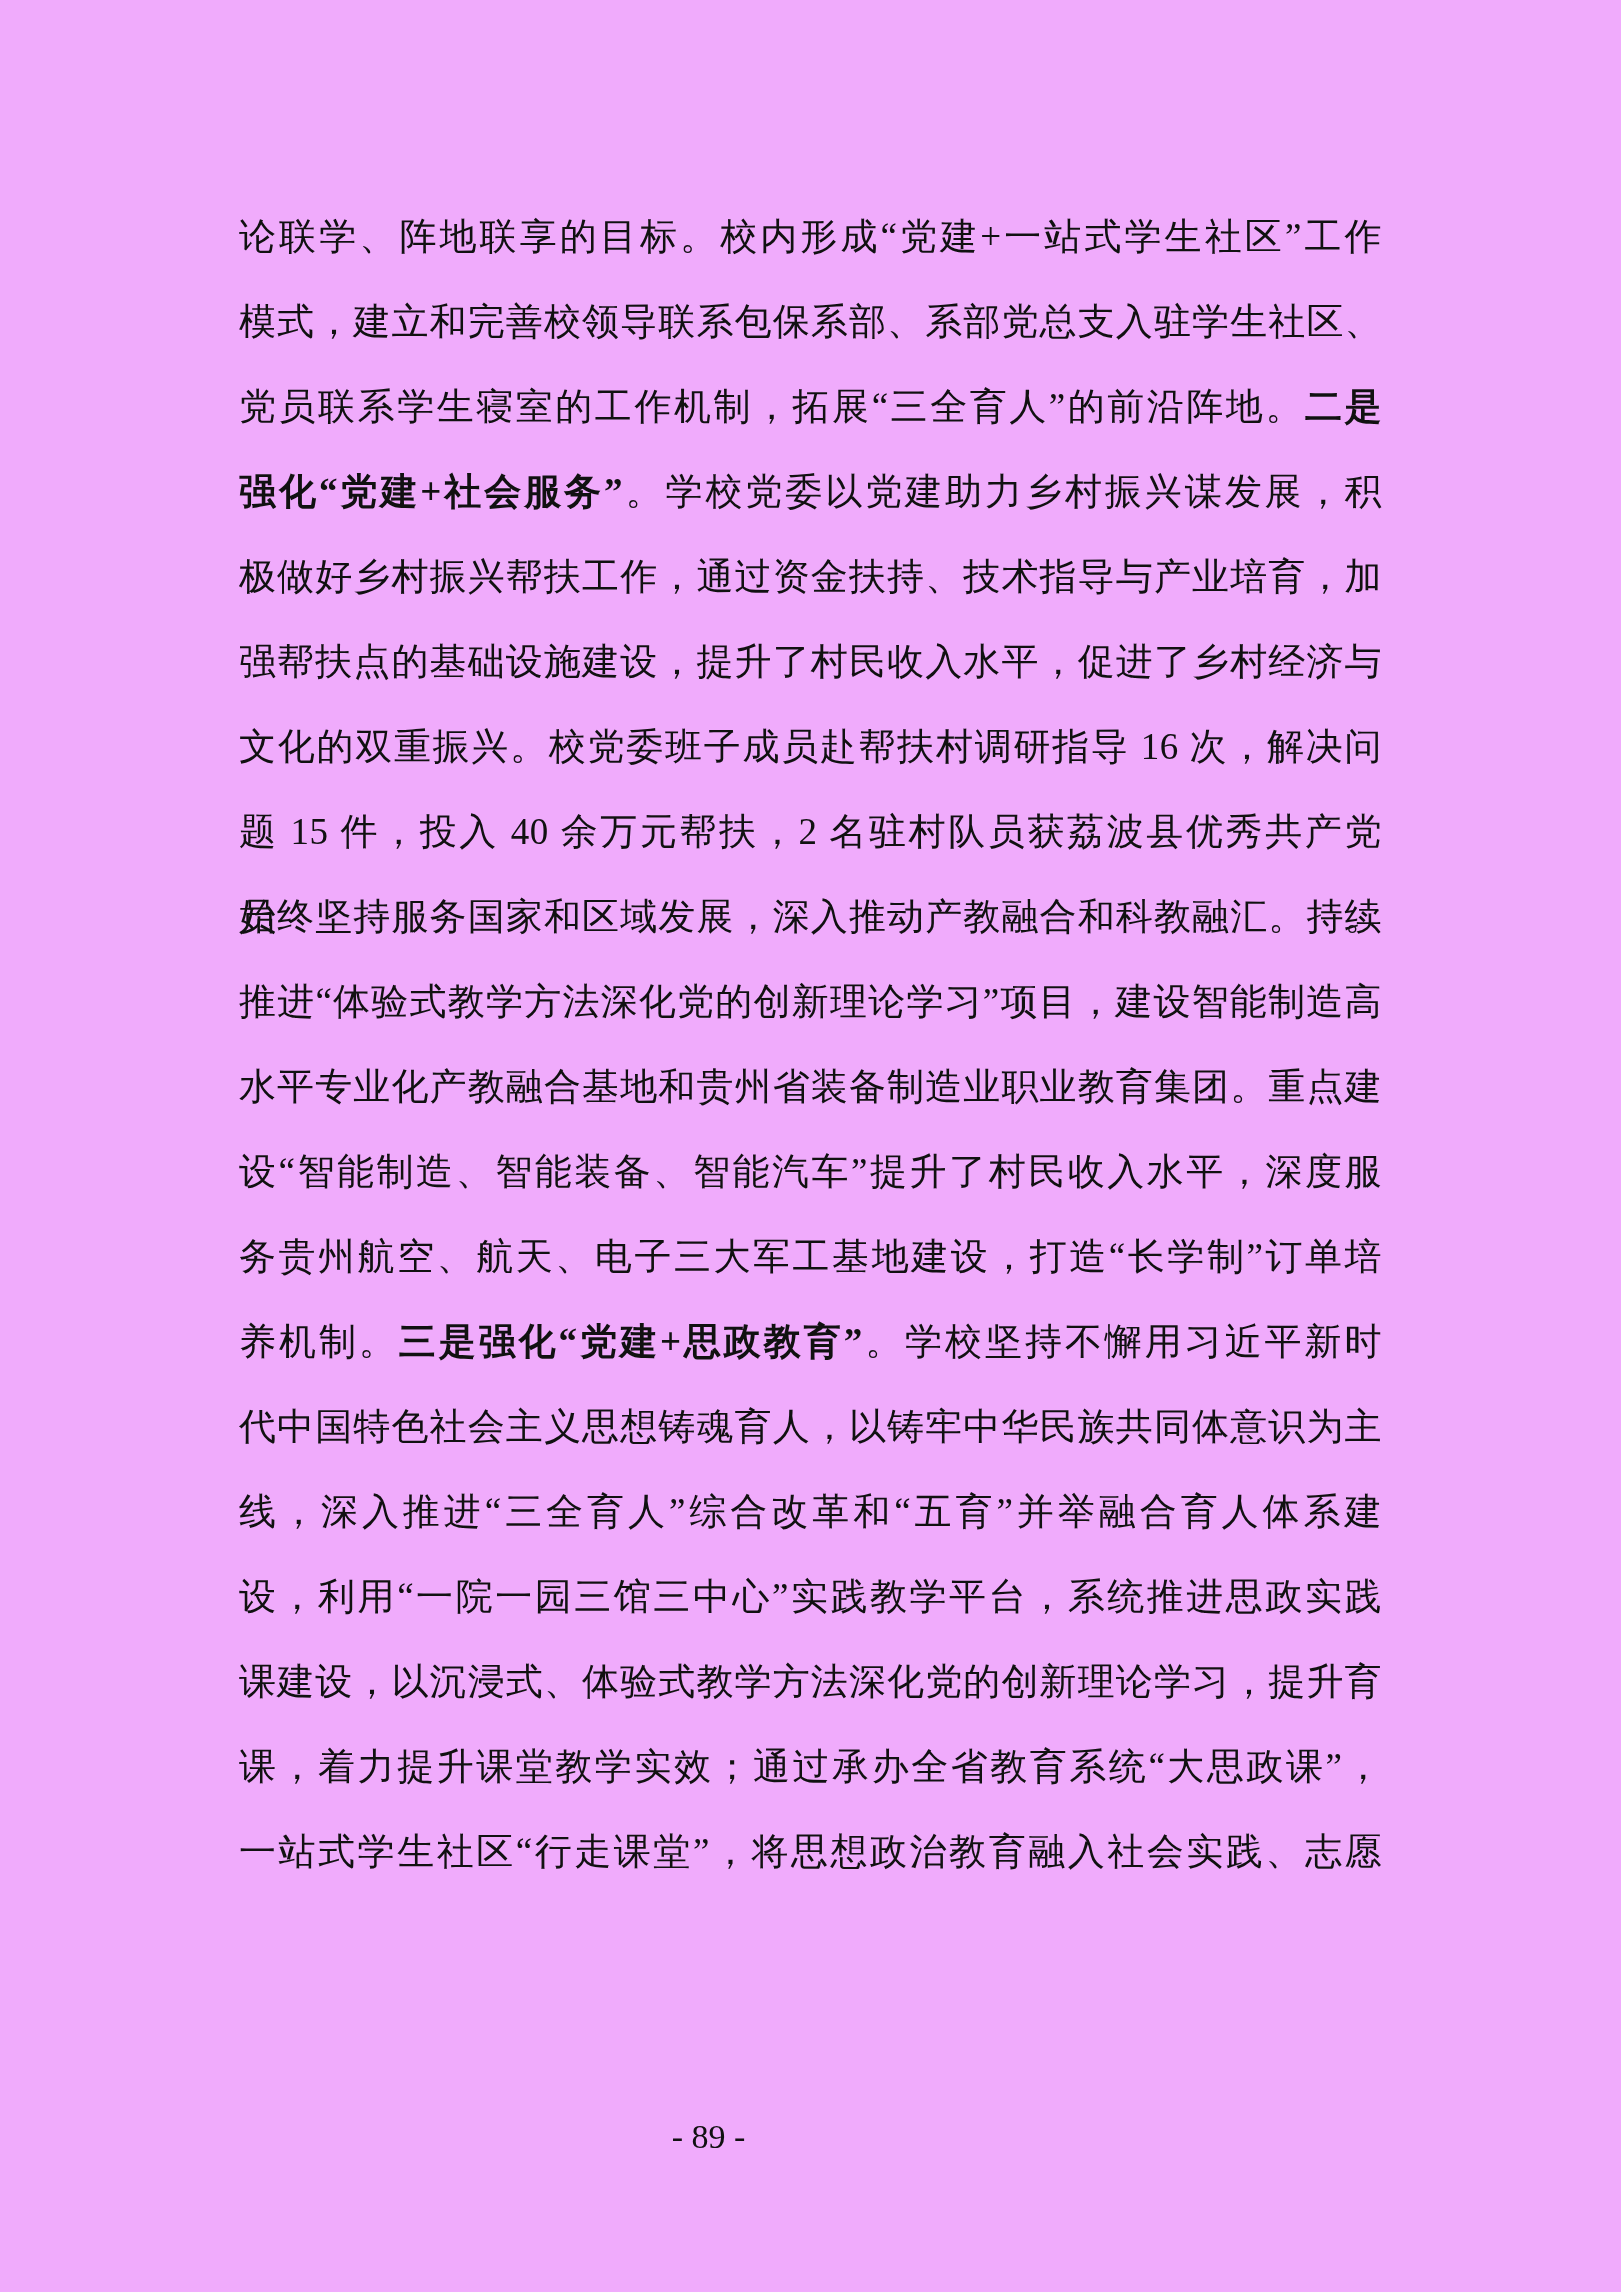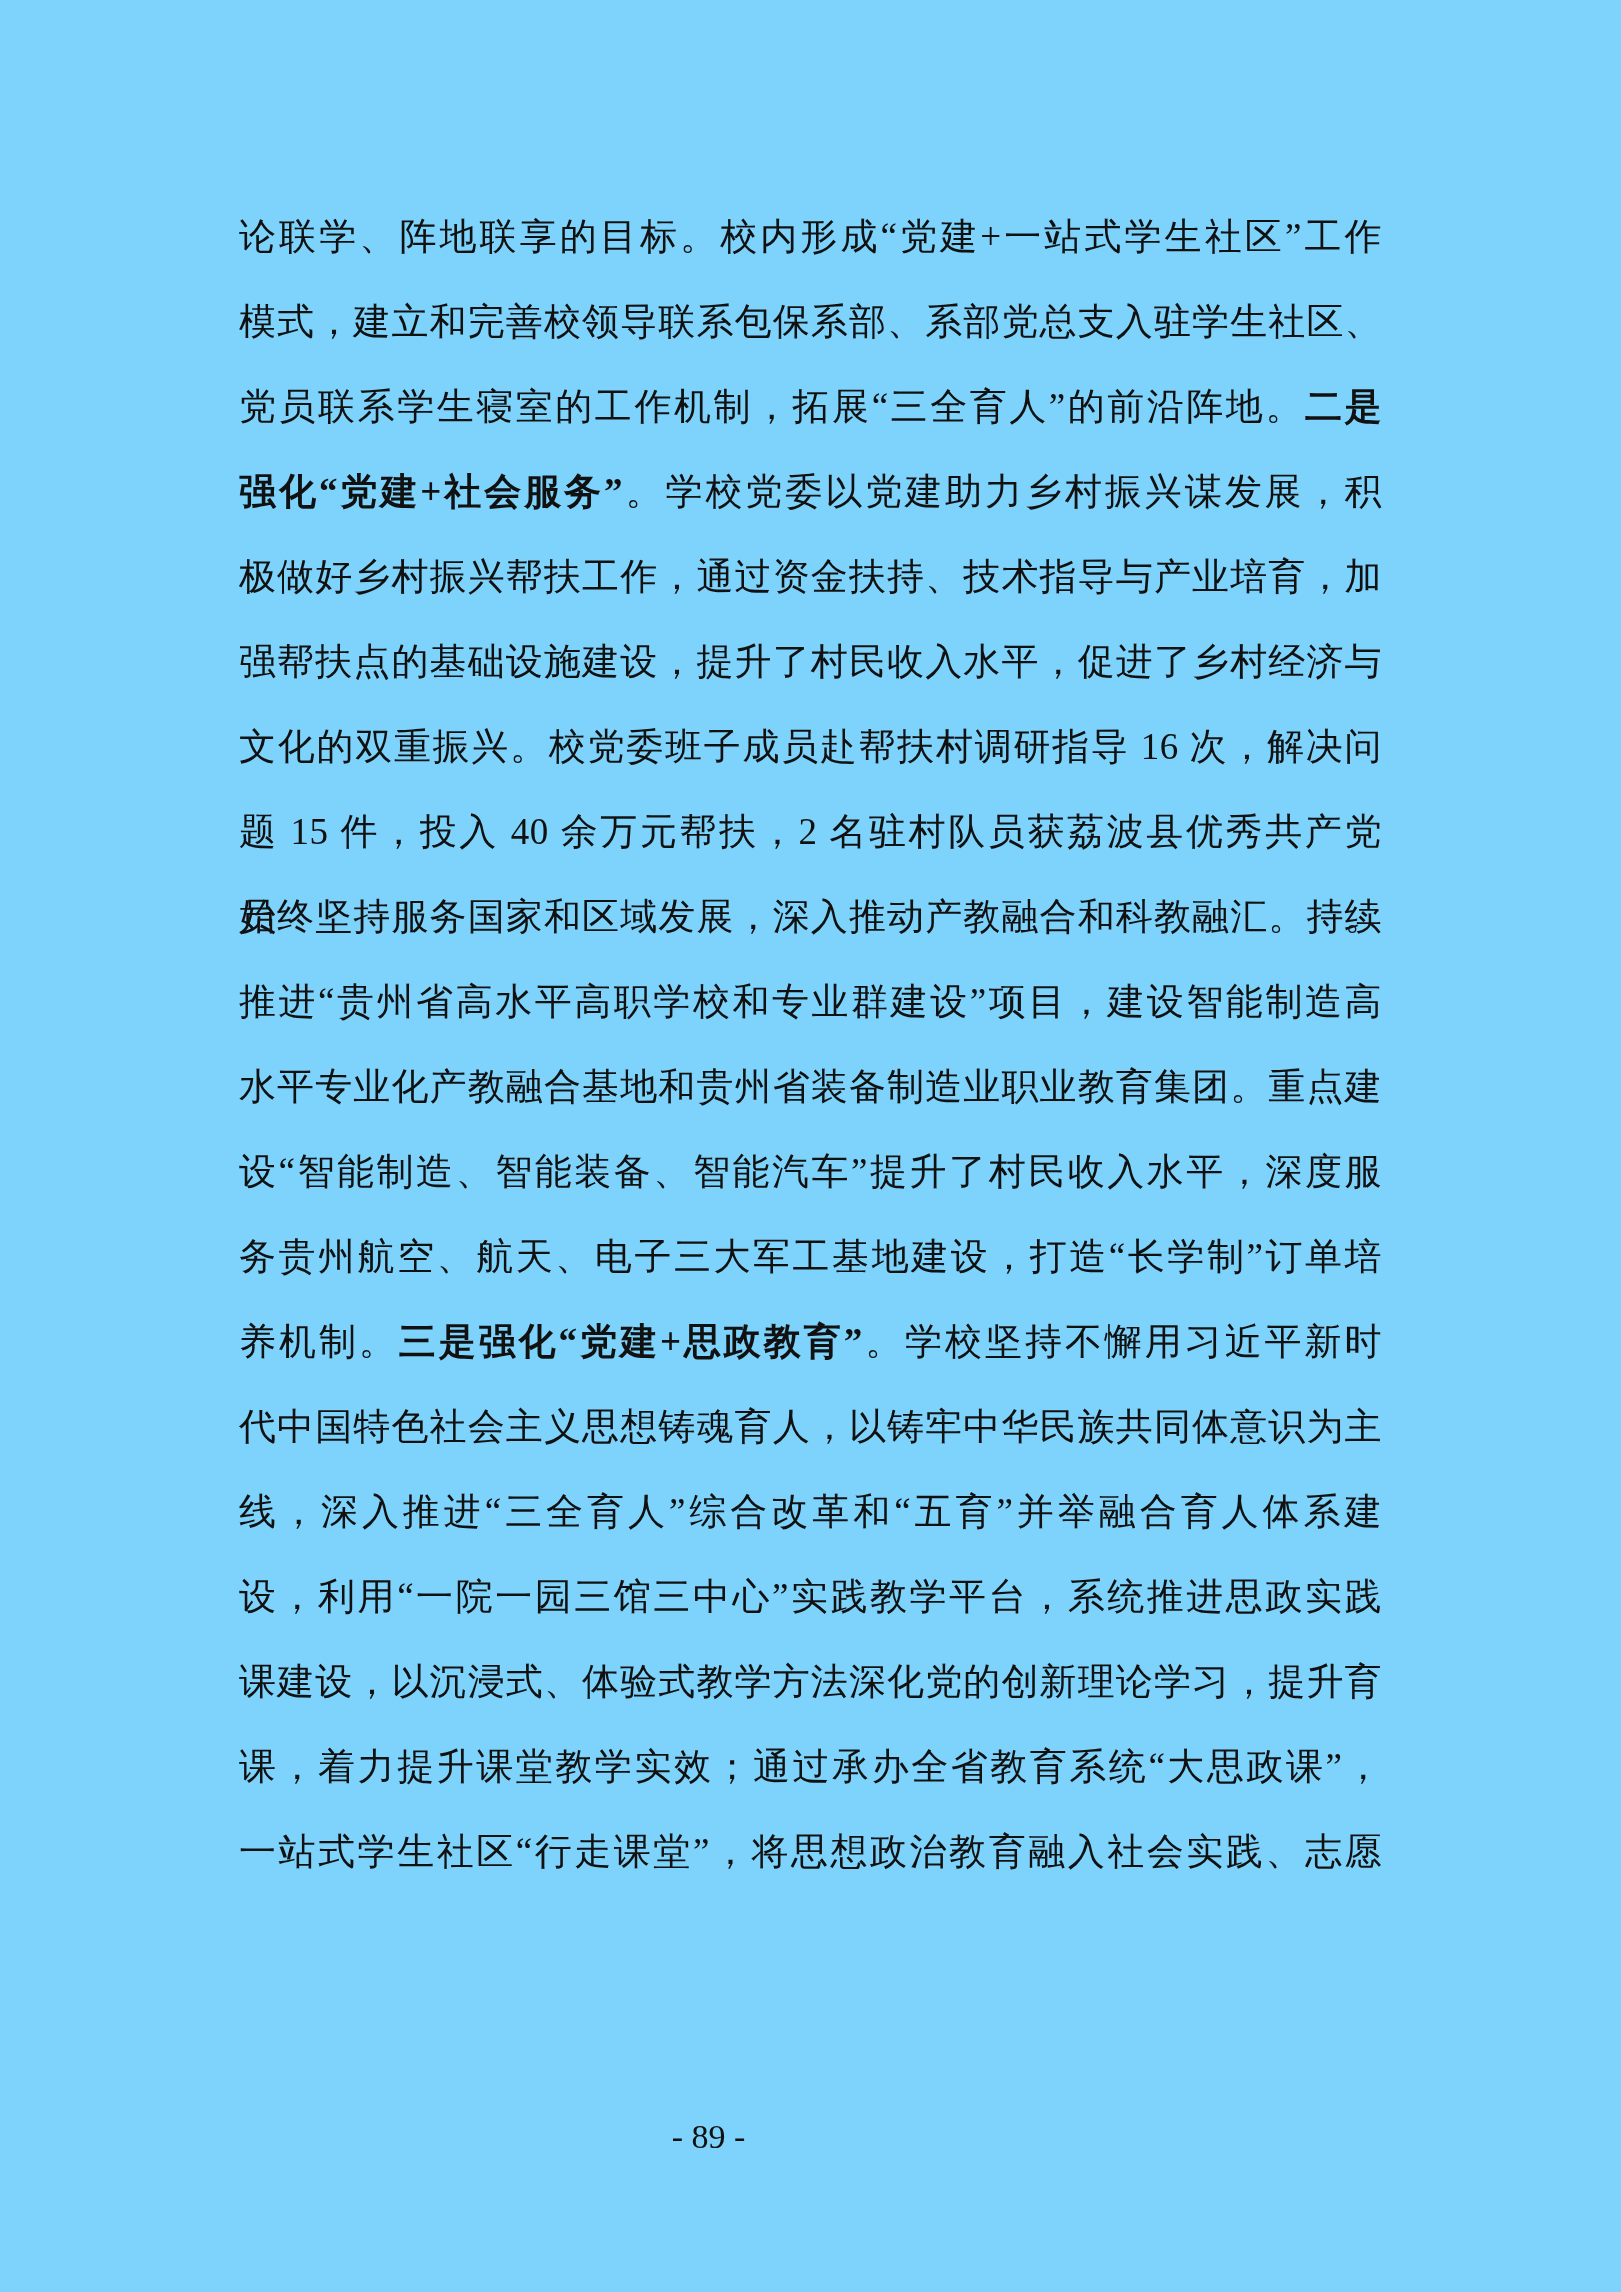--- a/index.html
+++ b/index.html
@@ -4,21 +4,21 @@
 <style>
   html, body {
     margin: 0;
     padding: 0;
     background: #ffffff;
   }
   .page {
     position: relative;
     width: 1621px;
     height: 2293px;
-    background: #7dd3fc;
+    background: #f0abfc;
     overflow: hidden;
     font-family: "Liberation Serif", "DejaVu Serif", serif;
     color: #111111;
   }
   .doc-body {
     position: absolute;
     left: 239px;
     top: 194px;
     width: 1143px;
   }
@@ -56,21 +56,21 @@
   <div class="doc-body">
       <div class="line"><span class="run">论联学、阵地联享的目标。校内形成“党建+一站式学生社区”工作</span></div>
       <div class="line"><span class="run">模式，建立和完善校领导联系包保系部、系部党总支入驻学生社区、</span></div>
       <div class="line"><span class="run">党员联系学生寝室的工作机制，拓展“三全育人”的前沿阵地。</span><span class="run bold">二是</span></div>
       <div class="line"><span class="run bold">强化“党建+社会服务”</span><span class="run">。学校党委以党建助力乡村振兴谋发展，积</span></div>
       <div class="line"><span class="run">极做好乡村振兴帮扶工作，通过资金扶持、技术指导与产业培育，加</span></div>
       <div class="line"><span class="run">强帮扶点的基础设施建设，提升了村民收入水平，促进了乡村经济与</span></div>
       <div class="line"><span class="run">文化的双重振兴。校党委班子成员赴帮扶村调研指导 16 次，解决问</span></div>
       <div class="line"><span class="run">题 15 件，投入 40 余万元帮扶，2 名驻村队员获荔波县优秀共产党员。</span></div>
       <div class="line"><span class="run">始终坚持服务国家和区域发展，深入推动产教融合和科教融汇。持续</span></div>
-      <div class="line"><span class="run">推进“贵州省高水平高职学校和专业群建设”项目，建设智能制造高</span></div>
+      <div class="line"><span class="run">推进“体验式教学方法深化党的创新理论学习”项目，建设智能制造高</span></div>
       <div class="line"><span class="run">水平专业化产教融合基地和贵州省装备制造业职业教育集团。重点建</span></div>
       <div class="line"><span class="run">设“智能制造、智能装备、智能汽车”提升了村民收入水平，深度服</span></div>
       <div class="line"><span class="run">务贵州航空、航天、电子三大军工基地建设，打造“长学制”订单培</span></div>
       <div class="line"><span class="run">养机制。</span><span class="run bold">三是强化“党建+思政教育”</span><span class="run">。学校坚持不懈用习近平新时</span></div>
       <div class="line"><span class="run">代中国特色社会主义思想铸魂育人，以铸牢中华民族共同体意识为主</span></div>
       <div class="line"><span class="run">线，深入推进“三全育人”综合改革和“五育”并举融合育人体系建</span></div>
       <div class="line"><span class="run">设，利用“一院一园三馆三中心”实践教学平台，系统推进思政实践</span></div>
       <div class="line"><span class="run">课建设，以沉浸式、体验式教学方法深化党的创新理论学习，提升育</span></div>
       <div class="line"><span class="run">课，着力提升课堂教学实效；通过承办全省教育系统“大思政课”，</span></div>
       <div class="line"><span class="run">一站式学生社区“行走课堂”，将思想政治教育融入社会实践、志愿</span></div>

